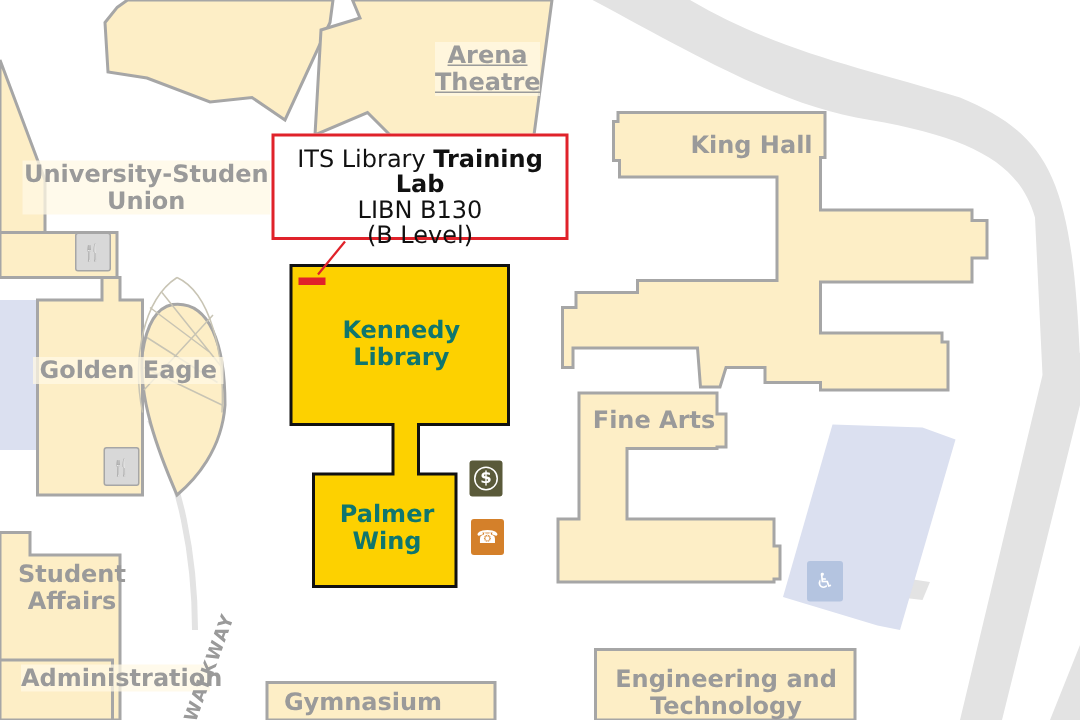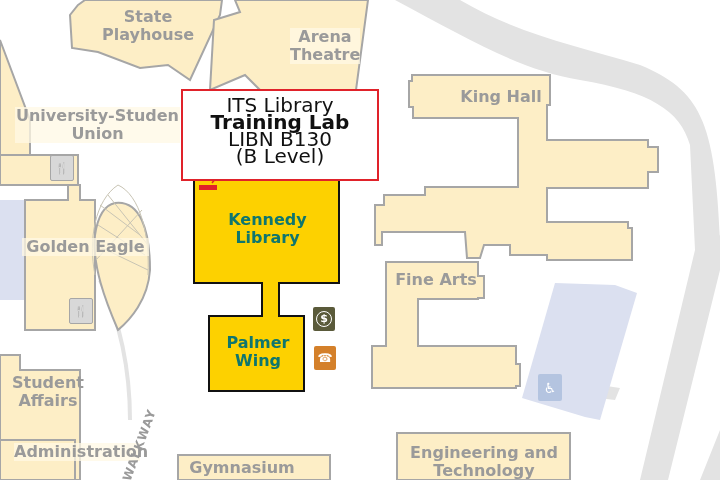--- a/index.html
+++ b/index.html
@@ -3,21 +3,21 @@
 <meta charset="utf-8">
 <style>
   html,body{margin:0;padding:0;}
   body{width:720px;height:480px;overflow:hidden;background:#ffffff;font-family:"DejaVu Sans","Liberation Sans",sans-serif;}
   #map{position:relative;width:720px;height:480px;}
   svg{position:absolute;left:0;top:0;}
   .lbl{position:absolute;color:#9a9a9a;font-weight:bold;font-size:16px;line-height:18px;text-align:center;letter-spacing:0;}
   .lbl.bg{background:rgba(255,248,228,0.75);}
   .lbl.left{text-align:center;}
   .main-lbl{position:absolute;color:#0f766e;font-weight:bold;font-size:16px;line-height:18px;text-align:center;}
-  .callout{position:absolute;left:181px;top:89px;width:198px;height:92px;border:2px solid #e0222a;background:#fff;box-sizing:border-box;text-align:center;font-size:20px;line-height:17px;color:#111;padding-top:6px;}
+  .callout{position:absolute;left:181px;top:89px;width:198px;height:71px;border:2px solid #e0222a;background:#fff;box-sizing:border-box;text-align:center;font-size:16px;line-height:17px;color:#111;padding-top:6px;}
   .callout b{font-weight:bold;}
   .icon-box{position:absolute;display:flex;align-items:center;justify-content:center;border-radius:2px;}
   .walk{position:absolute;color:#9a9a9a;font-weight:bold;font-size:12px;letter-spacing:1px;transform-origin:left top;}
 </style>
 </head>
 <body>
 
 <div id="map">
   <svg width="720" height="480" viewBox="0 0 720 480">
 
@@ -66,25 +66,21 @@
 
   <div class="main-lbl" style="left:205px;top:211px;width:125px;">
     <div>Kennedy</div>
     <div>Library</div>
   </div>
   <div class="main-lbl" style="left:212px;top:334px;width:92px;">
     <div>Palmer</div>
     <div>Wing</div>
   </div>
 
-  <div class="lbl" style="left:98px;top:8px;width:100px;">
-    <div>State</div>
-    <div>Playhouse</div>
-  </div>
-  <div class="lbl bg" style="left:290px;top:28px;width:70px;">
+  <div class="lbl bg" style="left:290px;top:28px;width:70px;text-decoration:underline;">
     <div>Arena</div>
     <div>Theatre</div>
   </div>
   <div class="lbl bg left" style="left:15px;top:107px;width:165px;">
     <div>University-Studen</div>
     <div>Union</div>
   </div>
   <div class="lbl bg" style="left:22px;top:238px;width:127px;">Golden Eagle</div>
   <div class="lbl" style="left:430px;top:88px;width:90px;margin-left:26px;">King Hall</div>
   <div class="lbl" style="left:394px;top:271px;width:84px;">Fine Arts</div>

